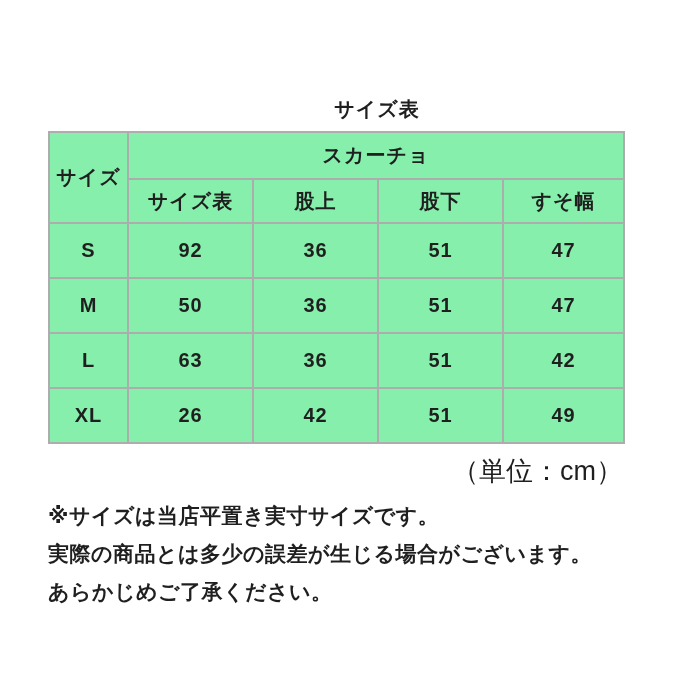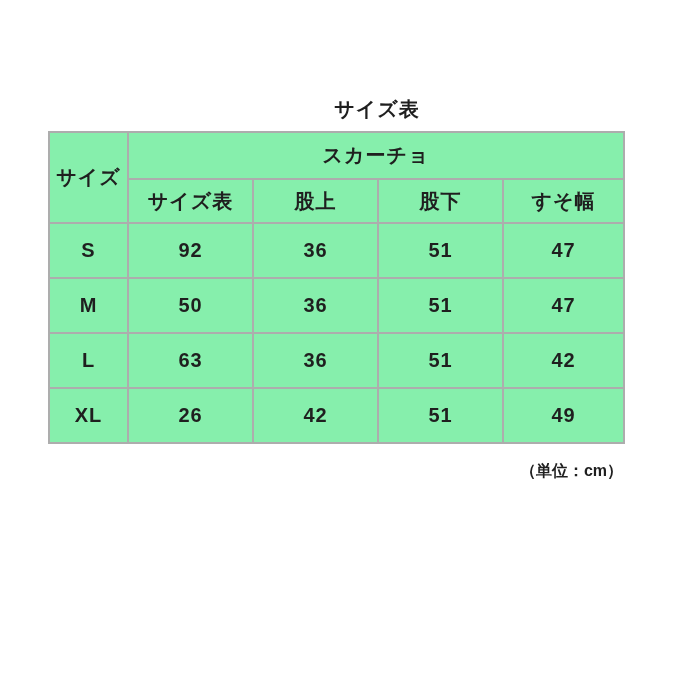--- a/index.html
+++ b/index.html
@@ -51,22 +51,22 @@
   }
   tr.group-row td { height: 45px; }
   tr.measure-row td { height: 42px; }
   tr.data-row td { height: 53px; }
   .unit-note {
     position: absolute;
     left: 48px;
     width: 575px;
     top: 450px;
     text-align: right;
-    font-size: 16px;
-    font-weight: 700;
+    font-size: 27px;
+    font-weight: 400;
     line-height: 26px;
   }
   .notes {
     position: absolute;
     left: 48px;
     top: 489px;
     width: 610px;
     font-size: 21px;
     font-weight: 700;
     line-height: 38px;
@@ -129,14 +129,19 @@
         <td>26</td>
         <td>42</td>
         <td>51</td>
         <td>49</td>
       </tr>
     </tbody>
   </table>
 
   <div class="unit-note">（単位：cm）</div>
 
+  <div class="notes">
+    <div>※サイズは当店平置き実寸サイズです。</div>
+    <div>実際の商品とは多少の誤差が生じる場合がございます。</div>
+    <div>あらかじめご了承ください。</div>
+  </div>
 
 </div>
 
 </body></html>

